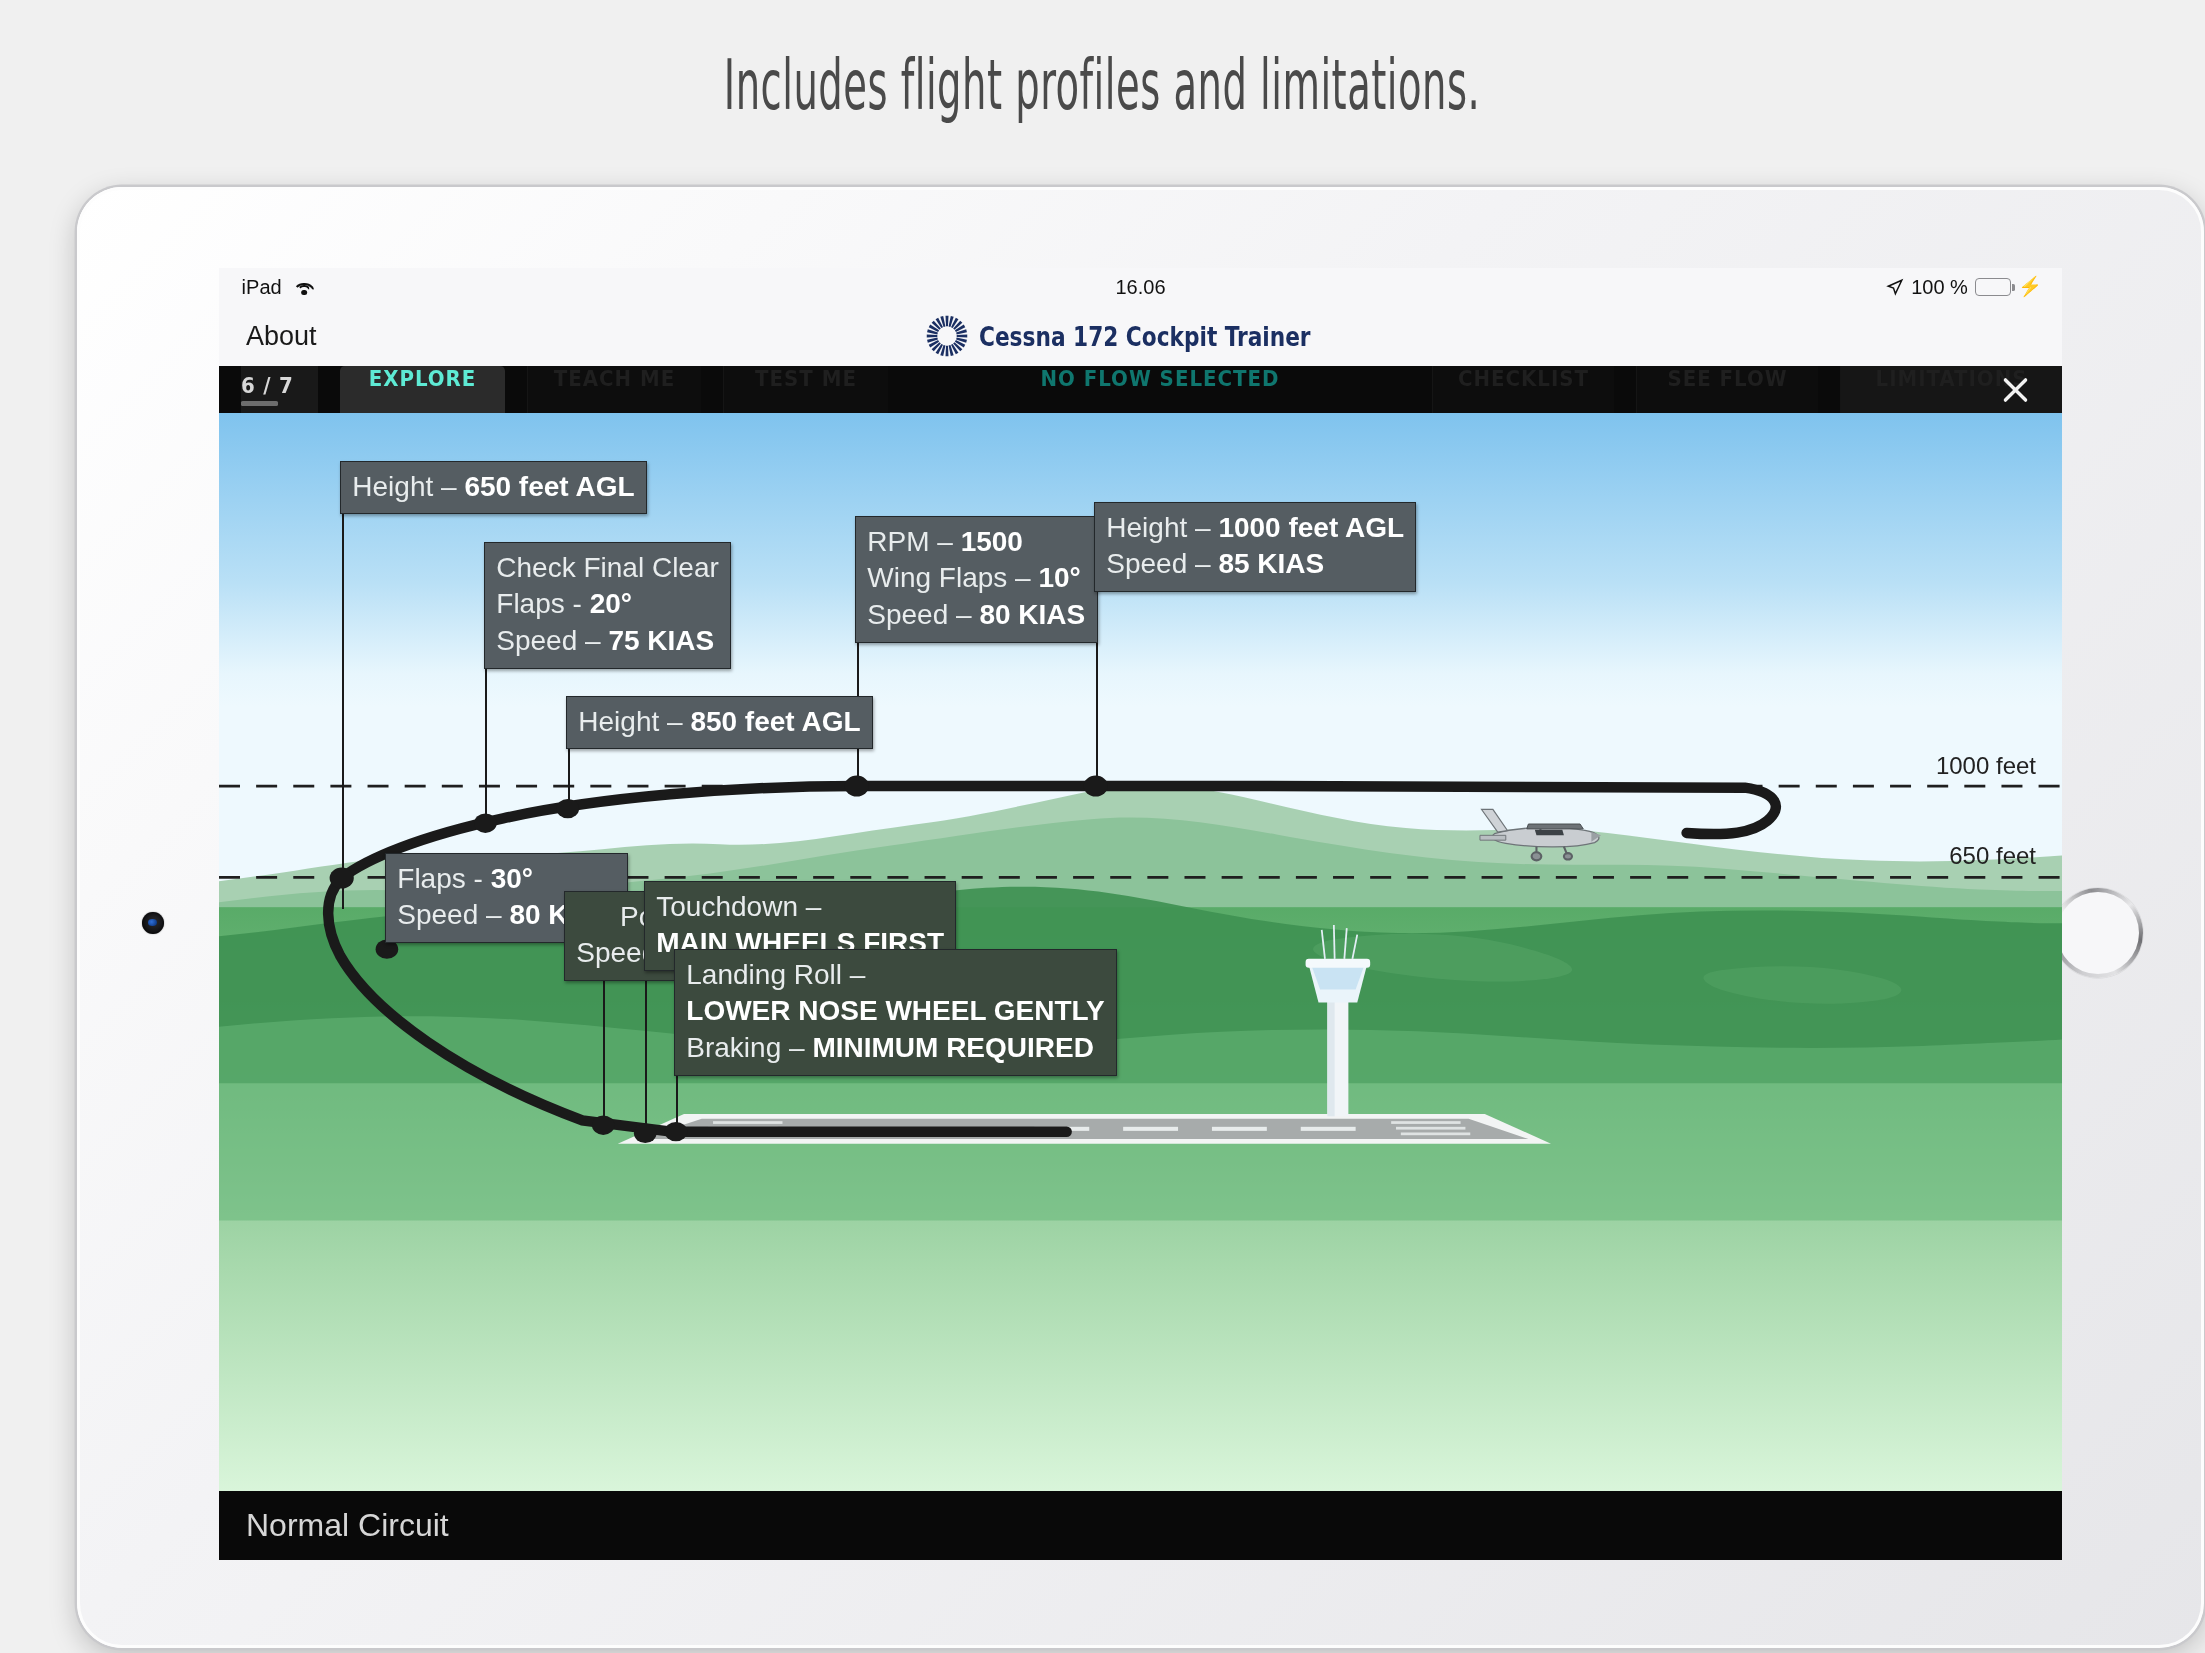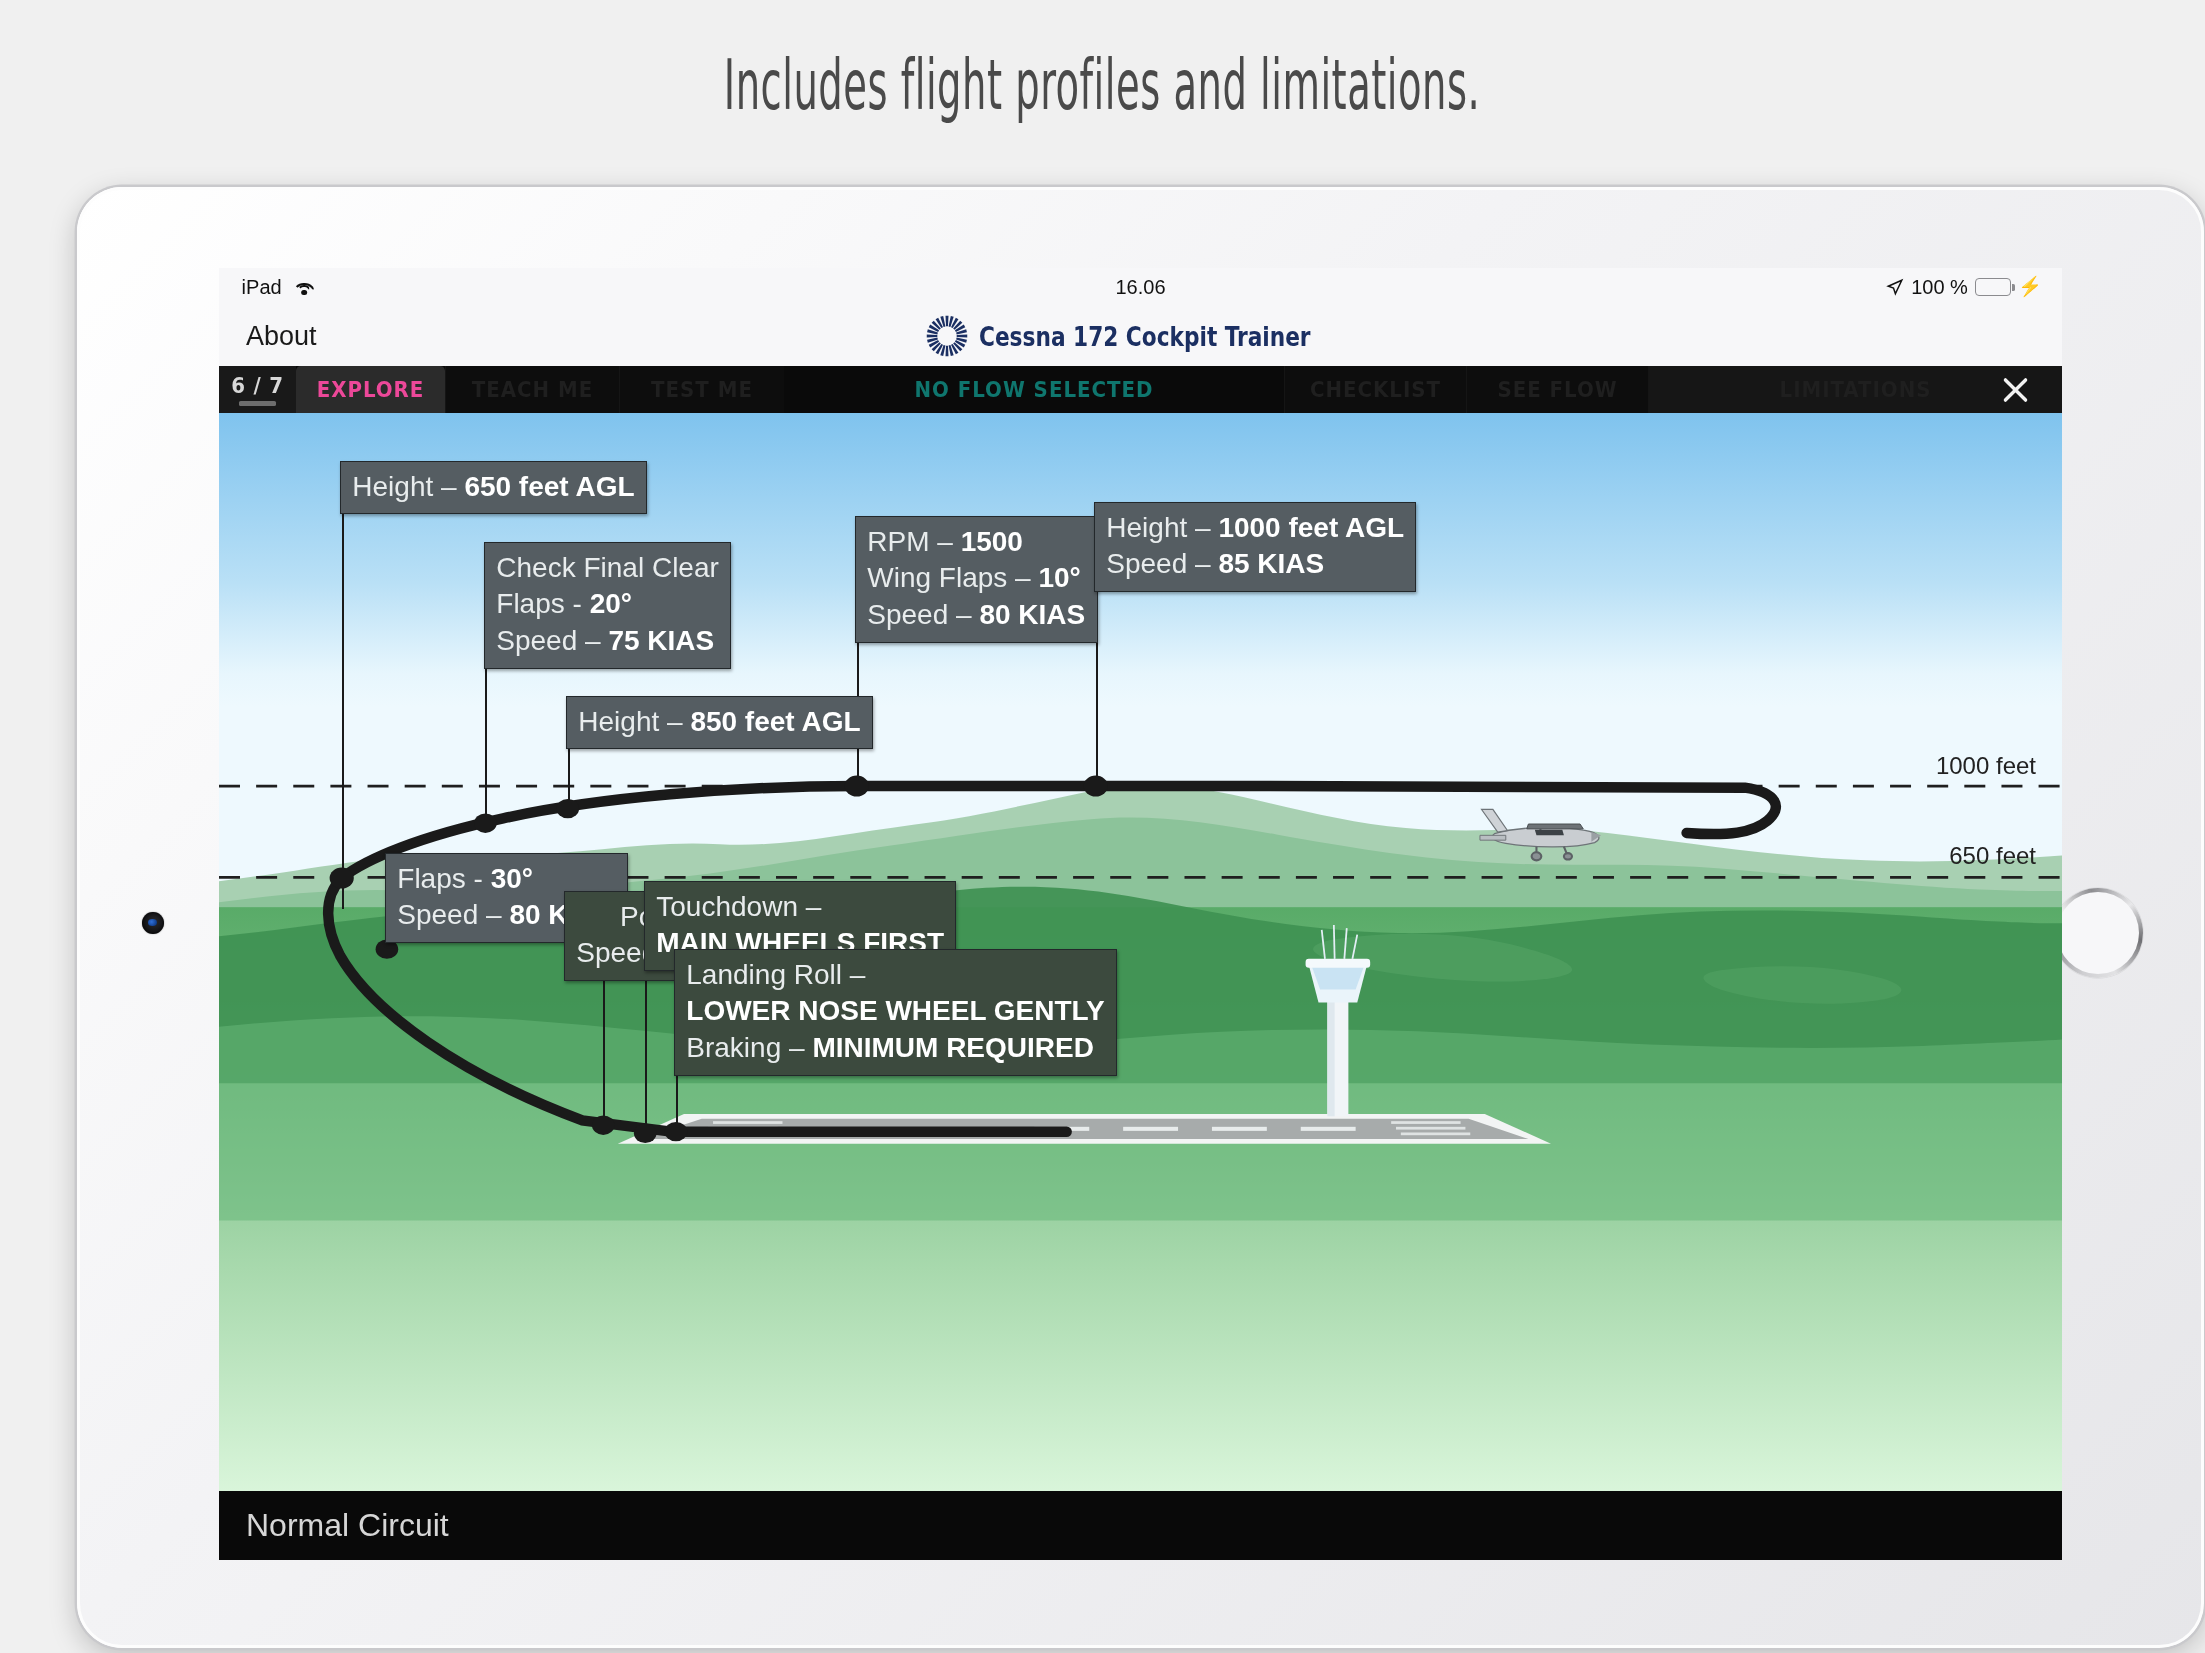--- a/index.html
+++ b/index.html
@@ -133,31 +133,32 @@
     transform: scaleX(0.88); transform-origin:left center;
     white-space:nowrap;
   }
 
   
   #tabbar {
     position:absolute; left:0; top:98px; width:100%; height:47px;
     background:#0a0a0a; display:flex; align-items:stretch;
   }
   .tab {
-    display:flex; align-items:center; justify-content:center;
+    display:flex; align-items:flex-start; justify-content:center;
     font-size:22px; letter-spacing:1px; font-weight:bold;
     font-family:"Liberation Sans Narrow","DejaVu Sans Condensed","Liberation Sans",sans-serif;
     position:relative;
+    margin-left:22px;
   }
   .tab.pager {
     width:77px; background:#191919; color:#d8d8d8; font-size:22px;
     letter-spacing:0.8px; flex-direction:column; gap:3.2px;
   }
   .tab.pager .bar{ width:37px; height:4.8px; background:#6d6d6d; border-radius:1.6px; }
-  .tab.active { width:149px; background:#2b2b2b; color:#ec4899; border-radius:4.8px 4.8px 0 0;}
+  .tab.active { width:165px; background:#2b2b2b; color:#5eead4; border-radius:4.8px 4.8px 0 0;}
   .tab.dim { color:#1f1f1f; background:#0d0d0d; border-left:0.8px solid #151515;}
   .tab.w-teach{ width:174px;} .tab.w-test{ width:165px;}
   .tab.flow { width:500px; color:#0f766e; }
   .tab.w-check{ width:182px;} .tab.w-seeflow{ width:182px;}
   .tab.w-lim{ width:auto; flex:1; background:#161616;}
   #close-x {
     position:absolute; right:31px; top:50%; transform:translateY(-50%);
     width:31px; height:31px; color:#f2f2f2;
   }
 

